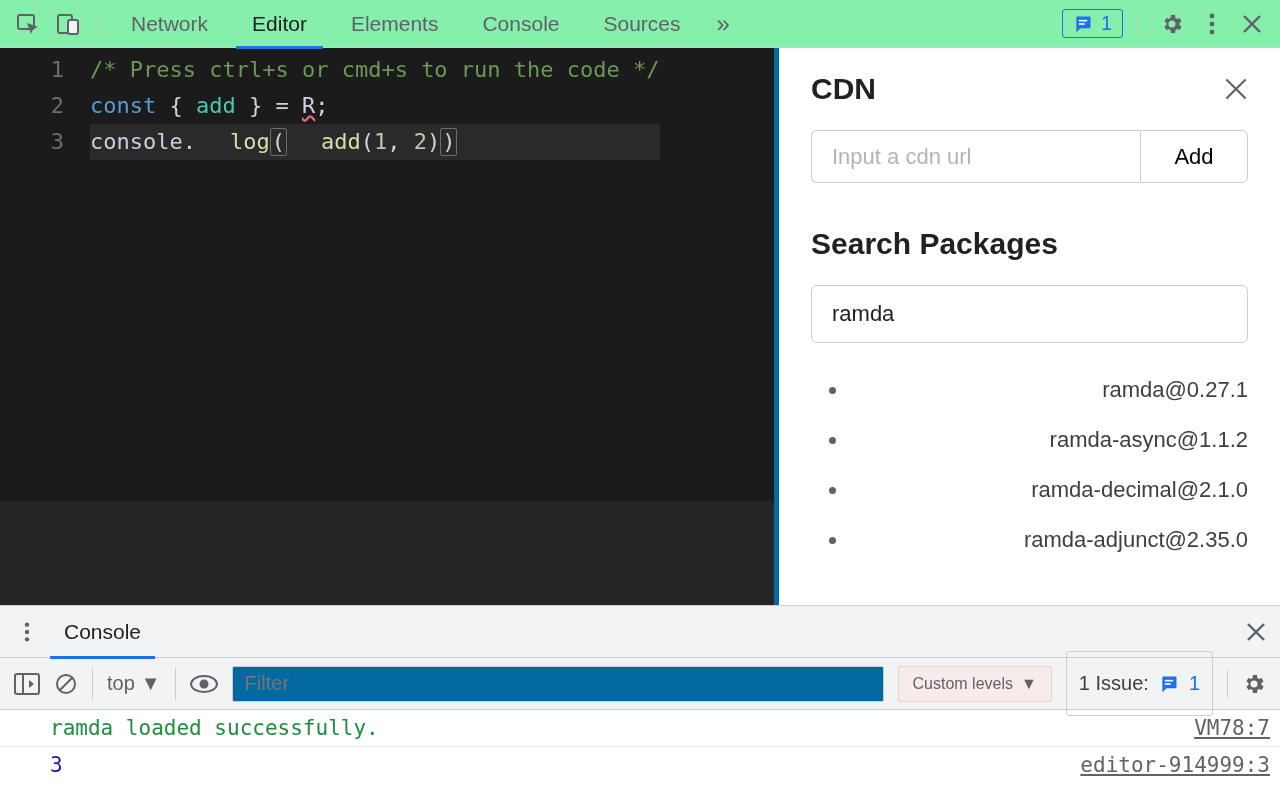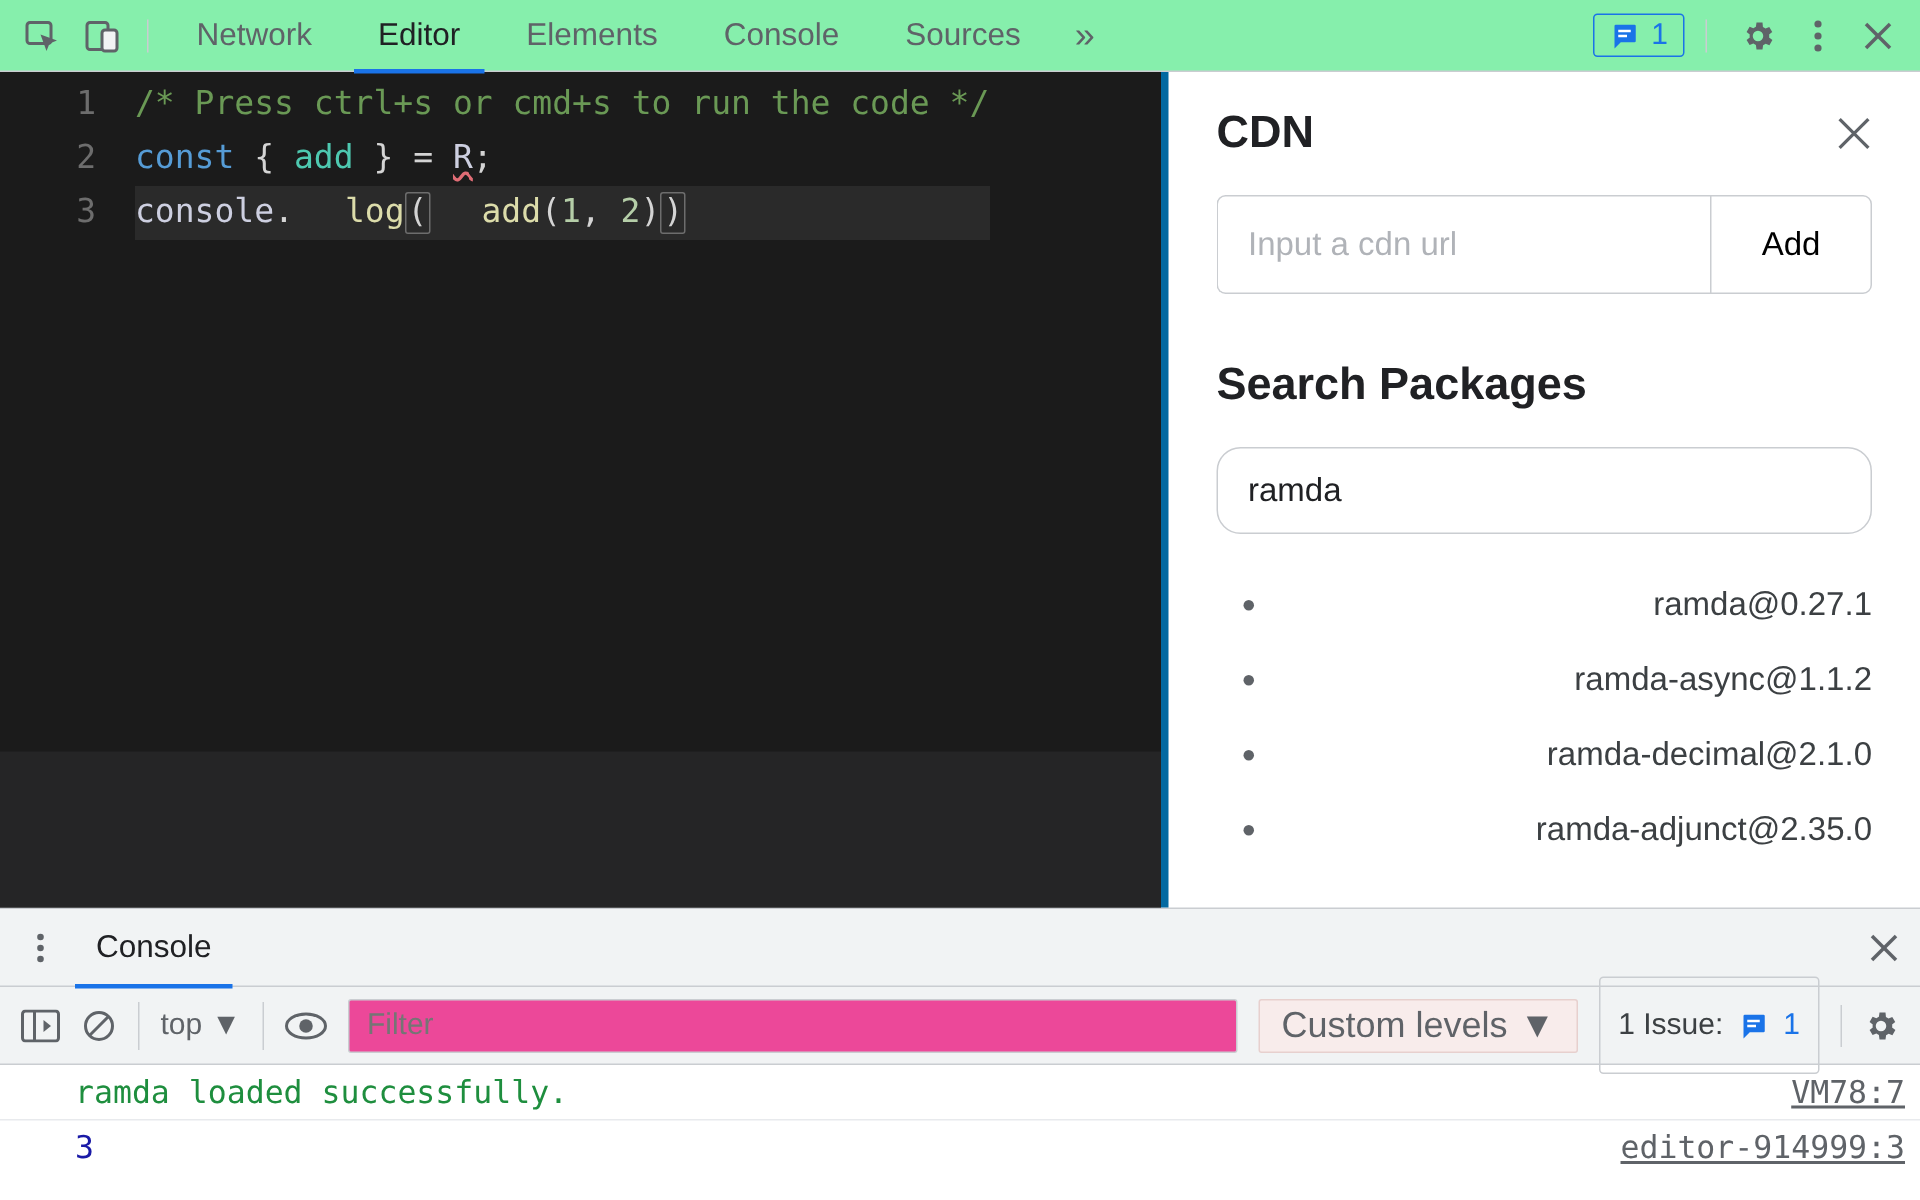--- a/index.html
+++ b/index.html
@@ -78,31 +78,31 @@
   .bracket-box { display:inline-block; border:1px solid #6d6d6d; padding:0 1px; line-height:26px; border-radius:2px;}
   .editor-footer { height: 104px; background: #252526; }
 
   
   .side-pane { flex: 1; padding: 24px 32px 0 32px; border-left: 5px solid #0369a1; overflow: hidden; position: relative;}
   .side-head { display: flex; justify-content: space-between; align-items: center; }
   .side-head h2 { font-size: 30px; font-weight: 600; color: #202124;}
   .side-head .close-x { font-size: 30px; color: #5f6368; cursor: pointer; font-weight: 300; }
   .cdn-row { display: flex; margin-top: 24px; }
   .cdn-row input {
-    flex: 1; height: 66px; border: 1px solid #cacdd1; border-right: none;
+    flex: 1; height: 53px; border: 1px solid #cacdd1; border-right: none;
     border-radius: 6px 0 0 6px; font-size: 22px; padding: 0 20px; color: #202124;
   }
   .cdn-row input::placeholder { color: #b0b3b8; }
   .cdn-row button {
     width: 110px; border: 1px solid #cacdd1; border-radius: 0 6px 6px 0;
     background: #fff; font-size: 22px; cursor: pointer;
   }
   .side-pane h3 { font-size: 30px; font-weight: 600; color: #202124; margin-top: 44px;}
   .search-input {
-    width: 100%; height: 58px; border: 1px solid #cacdd1; border-radius: 16px;
+    width: 100%; height: 58px; border: 1px solid #cacdd1; border-radius: 6px;
     font-size: 22px; padding: 0 20px; margin-top: 24px; color: #202124;
   }
   .pkg-list { list-style: disc; margin: 22px 0 0 38px; font-size: 22px; color: #3c4043; text-align: right;}
   .pkg-list li { padding: 12px 0; cursor: pointer; }
   .pkg-list li::marker { color: #5f6368; }
 
   
   .drawer { height: 195px; display: flex; flex-direction: column; border-top: 1px solid #cacdd1;}
   .drawer-tabs {
     height: 52px; background: #f1f3f4; border-bottom: 1px solid #cacdd1;
@@ -122,25 +122,25 @@
   .drawer-toolbar {
     height: 52px; background: #f1f3f4; border-bottom: 1px solid #cacdd1;
     display: flex; align-items: center; padding: 0 14px; gap: 14px;
   }
   .tb-btn { color: #5f6368; display:flex; align-items:center; cursor:pointer;}
   .ctx-select {
     display: flex; align-items: center; gap: 6px; font-size: 20px; color: #5f6368;
     border-left: 1px solid #cacdd1; border-right: 1px solid #cacdd1; padding: 0 14px; height: 32px;
   }
   .filter-input {
-    flex: 1; height: 36px; border: 1px solid #cacdd1; background: #ec4899;
+    flex: 1; height: 36px; border: 1px solid #cacdd1; background: #0369a1;
     font-size: 20px; padding: 0 12px; border-radius: 2px;
   }
   .levels-select {
-    display: flex; align-items: center; gap: 8px; font-size: 24px; color: #5f6368;
+    display: flex; align-items: center; gap: 8px; font-size: 16px; color: #5f6368;
     background: #f8eceb; padding: 0 14px; height: 36px; border-radius: 2px; border:1px solid #e7d0ce;
   }
   .issues-pill2 {
     display: flex; align-items: center; gap: 10px; border:1px solid #cacdd1;
     padding: 20px 12px; border-radius: 3px; font-size: 20px; color:#3c4043;
   }
   .issues-pill2 svg { width: 20px; height: 20px; fill:#1a73e8;}
   .issues-pill2 .ct { color:#1a73e8; }
 
   .drawer-log { flex: 1; overflow: auto; }

